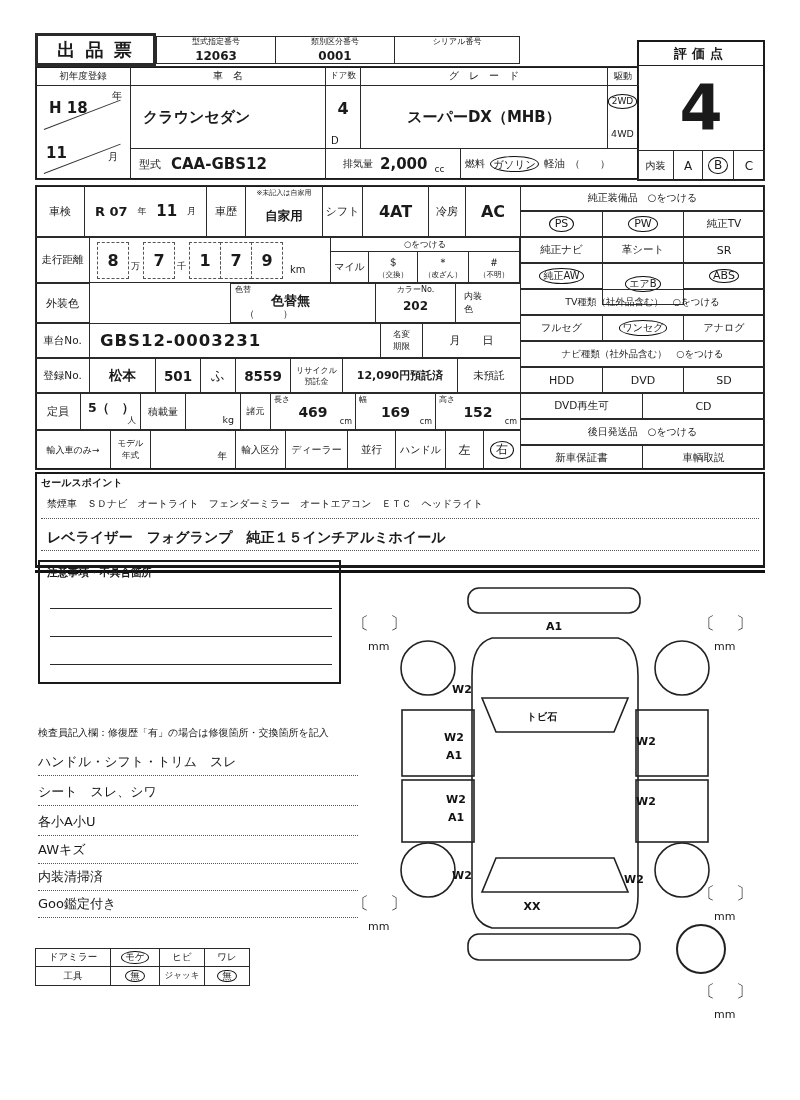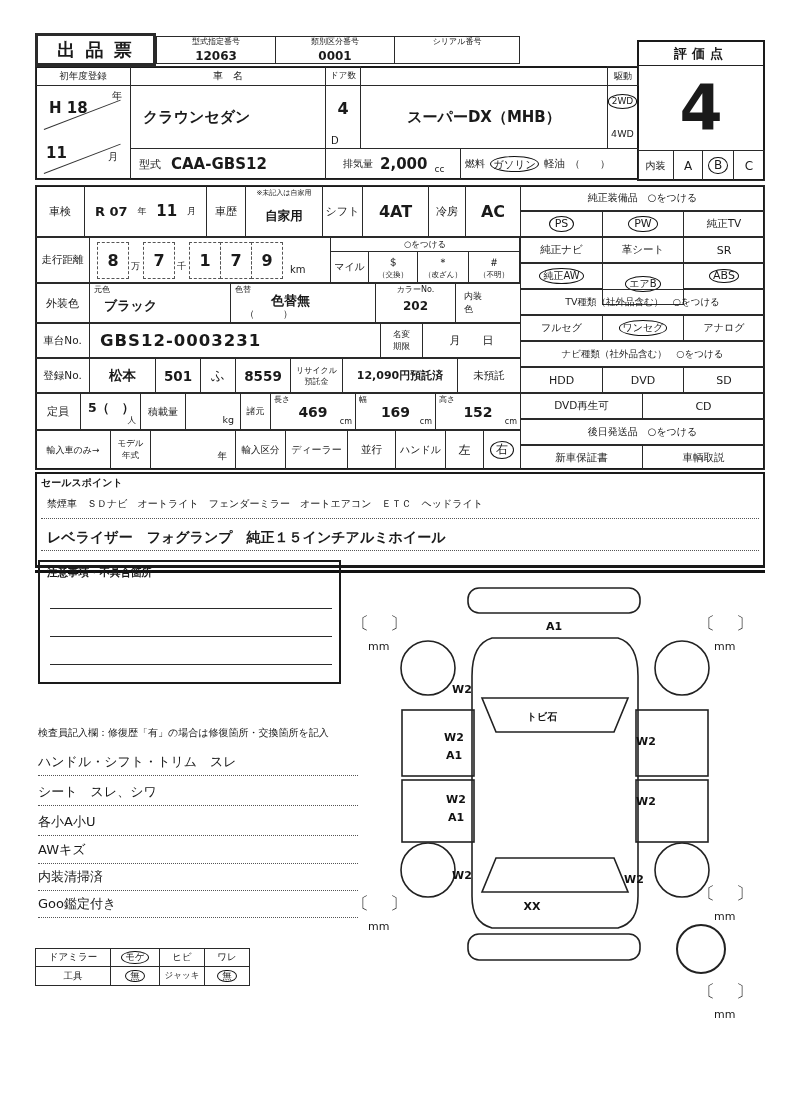--- a/index.html
+++ b/index.html
@@ -68,20 +68,21 @@
 
   <div class="cell c" style="left:130px;top:66px;width:196px;height:20px;font-size:10px">車　名</div>
   <div class="cell row" style="left:130px;top:85px;width:196px;height:64px;padding-left:12px;font-size:15px;font-weight:bold">クラウンセダン</div>
 
   <div class="cell c" style="left:325px;top:66px;width:36px;height:20px;font-size:8.5px">ドア数</div>
   <div class="cell" style="left:325px;top:85px;width:36px;height:64px">
     <div class="c b" style="height:44px;font-size:16px">4</div>
     <div class="abs sm" style="left:5px;bottom:2px">D</div>
   </div>
 
+  <div class="cell c" style="left:360px;top:66px;width:248px;height:20px;font-size:10px">グ　レ　ー　ド</div>
   <div class="cell c b" style="left:360px;top:85px;width:248px;height:64px;font-size:15px">スーパーDX（MHB）</div>
 
   <div class="cell c" style="left:607px;top:66px;width:32px;height:20px;font-size:9px">駆動</div>
   <div class="vline" style="left:607px;top:85px;height:63px"></div>
   <div class="abs c" style="left:606px;top:89px;width:33px;height:25px;font-size:9px">
     <span class="circ" style="padding:1px 3px">2WD</span>
   </div>
   <div class="abs c" style="left:606px;top:121px;width:33px;height:25px;font-size:9.5px">4WD</div>
 
   <div class="cell row" style="left:130px;top:148px;width:196px;height:32px;padding-left:8px;gap:10px">
@@ -139,24 +140,20 @@
   <div class="cell col" style="left:417px;top:251px;width:52px;height:32px">
     <span style="font-size:11px">＊</span>
     <span style="font-size:7.5px">（改ざん）</span>
   </div>
   <div class="cell col" style="left:468px;top:251px;width:52px;height:32px">
     <span style="font-size:11px">＃</span>
     <span style="font-size:7.5px">（不明）</span>
   </div>
 
   <div class="cell c" style="left:35px;top:283px;width:55px;height:40px;font-size:11px">外装色</div>
-  <div class="cell" style="left:89px;top:283px;width:142px;height:40px">
-    <div class="abs tiny" style="left:4px;top:2px">元色</div>
-    <div class="abs b" style="left:14px;top:13px;font-size:13px">ブラック</div>
-  </div>
   <div class="cell" style="left:230px;top:283px;width:146px;height:40px">
     <div class="abs tiny" style="left:4px;top:2px">色替</div>
     <div class="abs b" style="left:40px;top:8px;font-size:13px">色替無</div>
     <div class="abs" style="left:14px;top:24px;font-size:9.5px">（　　　）</div>
   </div>
   <div class="cell" style="left:375px;top:283px;width:81px;height:40px">
     <div class="c tiny" style="height:12px">カラーNo.</div>
     <div class="c b" style="height:20px;font-size:12px">202</div>
   </div>
   <div class="cell col" style="left:455px;top:283px;width:66px;height:40px;align-items:flex-start;padding-left:8px">

